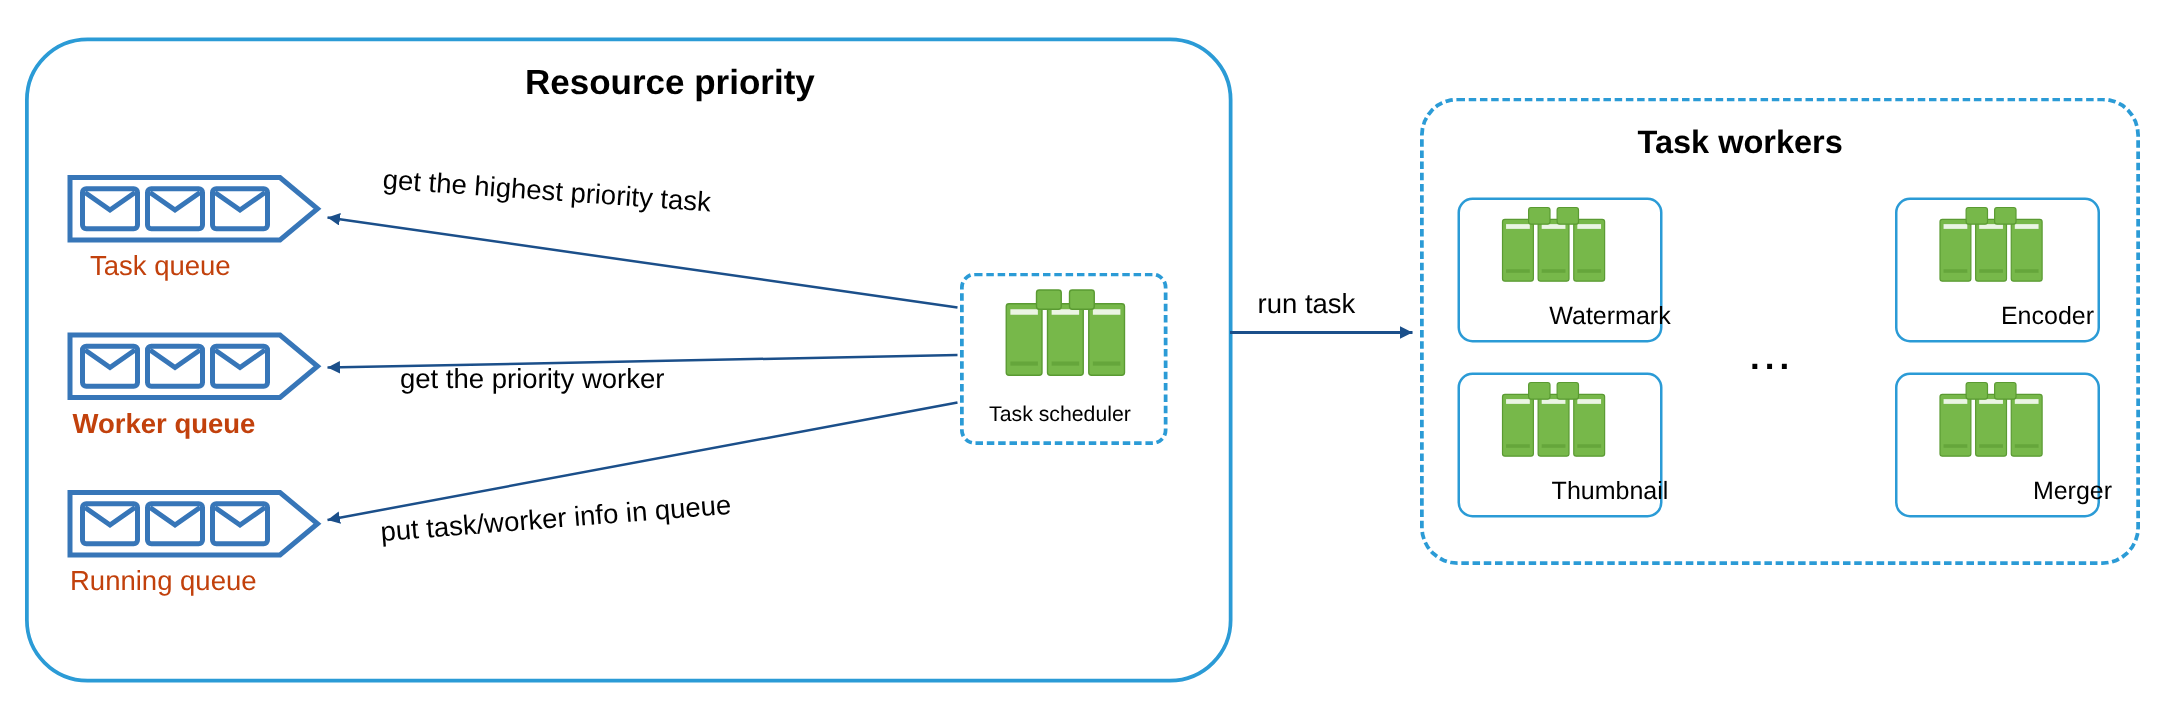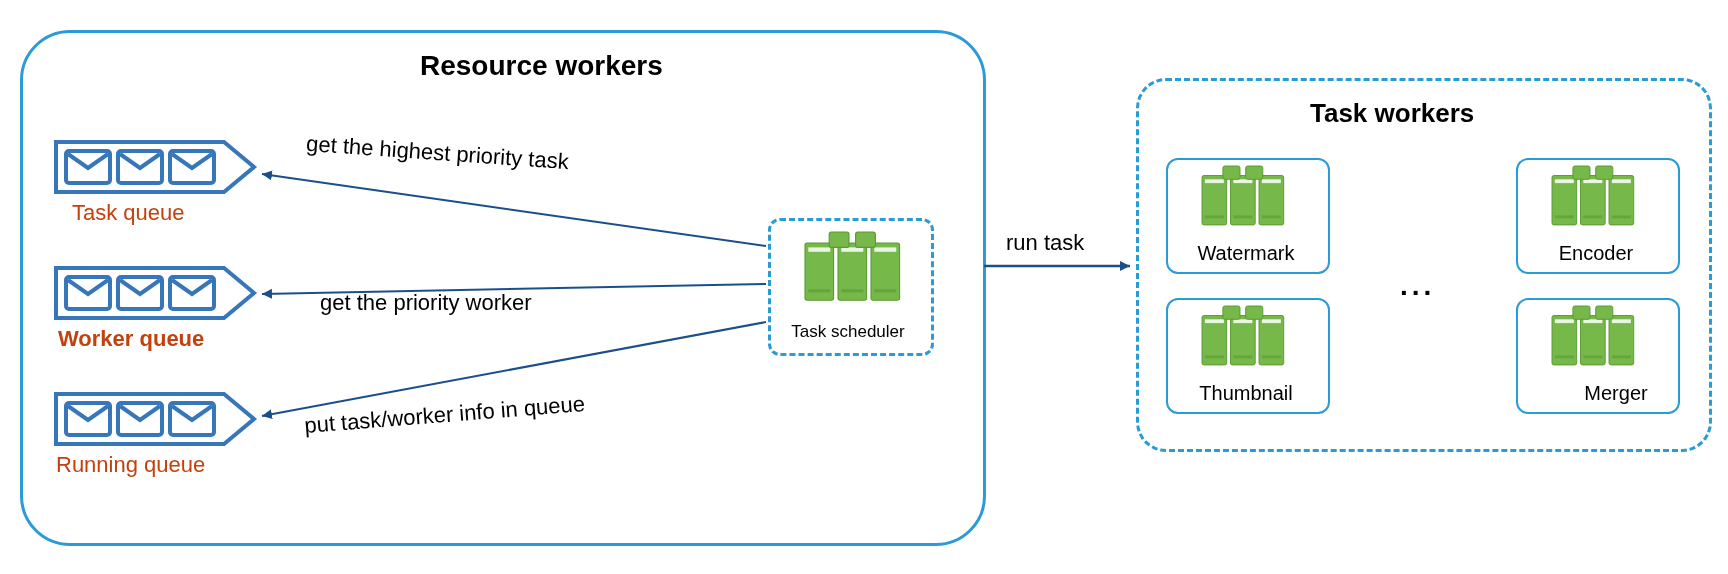--- a/index.html
+++ b/index.html
@@ -90,20 +90,21 @@
     width: 160px;
     height: 112px;
     border: 2px solid #2b9bd6;
     border-radius: 12px;
     background: #fff;
   }
   .worker-label {
     position: absolute;
     font-size: 20px;
     text-align: center;
+    margin-left: 42px;
   }
   .dots {
     position: absolute;
     font-size: 28px;
     font-weight: bold;
     letter-spacing: 4px;
   }
   svg.overlay {
     position: absolute;
     inset: 0;
@@ -111,21 +112,21 @@
     height: 574px;
     pointer-events: none;
   }
 </style>
 </head>
 <body>
 
 <div class="container">
 
   <div class="resource-manager-box"></div>
-  <div class="rm-title">Resource workers</div>
+  <div class="rm-title">Resource priority</div>
 
   <div class="task-workers-box"></div>
   <div class="tw-title">Task workers</div>
 
   <div class="scheduler-box"></div>
   <div class="scheduler-label">Task scheduler</div>
 
   <div class="worker-box" style="left:1166px; top:158px;"></div>
   <div class="worker-label" style="left:1166px; top:242px; width:160px;">Watermark</div>
 

